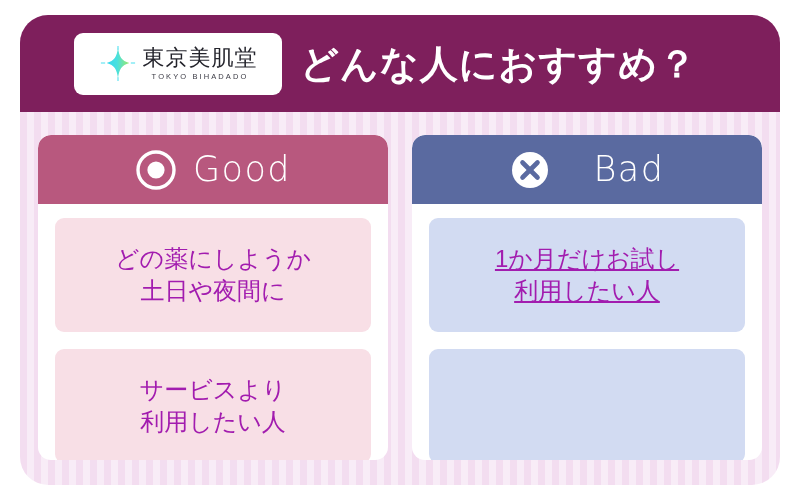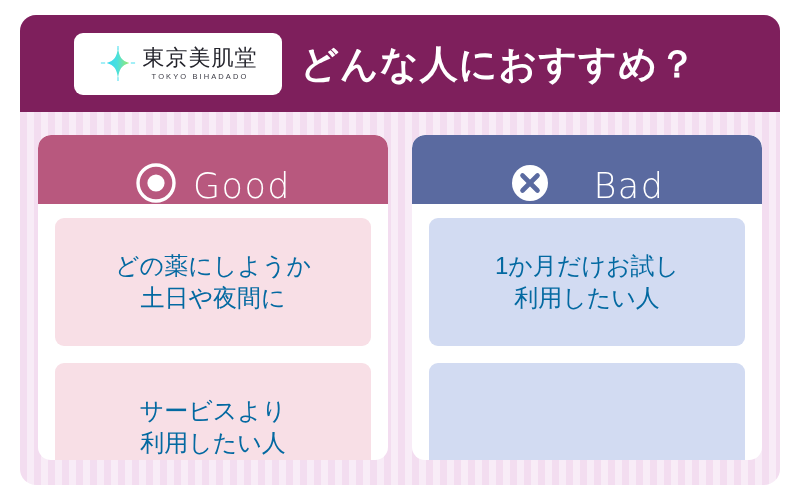--- a/index.html
+++ b/index.html
@@ -11,21 +11,21 @@
     font-family: "Liberation Sans", "DejaVu Sans", sans-serif;
     overflow: hidden;
   }
 
   #infographic {
     position: absolute;
     left: 20px;
     top: 15px;
     width: 760px;
     height: 470px;
-    border-radius: 16px;
+    border-radius: 28px;
     overflow: hidden;
     background:
       repeating-linear-gradient(
         90deg,
         #f3ddf0 0px,
         #f3ddf0 7px,
         #f8ecf7 7px,
         #f8ecf7 14px
       );
     box-sizing: border-box;
@@ -114,21 +114,21 @@
     border-radius: 13px;
     display: flex;
     flex-direction: column;
     overflow: hidden;
     box-sizing: border-box;
   }
 
   .col-hdr {
     height: 69px;
     display: flex;
-    align-items: flex-end;
+    align-items: center;
     justify-content: center;
     gap: 16px;
     flex-shrink: 0;
     border-radius: 13px 13px 0 0;
   }
   .col-good .col-hdr { background: #b8587e; }
   .col-bad  .col-hdr { background: #5a6aa0; gap: 42px; }
 
   .col-hdr-label {
     color: #ffffff;
@@ -145,33 +145,33 @@
     display: flex;
     flex-direction: column;
     justify-content: center;
     gap: 17px;
     padding: 14px 17px 16px 17px;
     box-sizing: border-box;
   }
 
   .item {
     border-radius: 9px;
-    height: 128px;
+    height: 114px;
     display: flex;
     align-items: center;
     justify-content: center;
     text-align: center;
     font-size: 24px;
-    color: #0369a1;
+    color: #a21caf;
     line-height: 1.33;
     box-sizing: border-box;
     padding: 4px 8px;
   }
   .col-good .item { background: #f8dfe6; }
-  .col-bad  .item { background: #d2dbf2; }
+  .col-bad  .item { background: #d2dbf2; text-decoration: underline; }
   .item span { display: block; }
 </style>
 </head>
 <body>
 
 <div id="infographic">
 
   <div class="hdr">
 
     <div class="logo-box">

